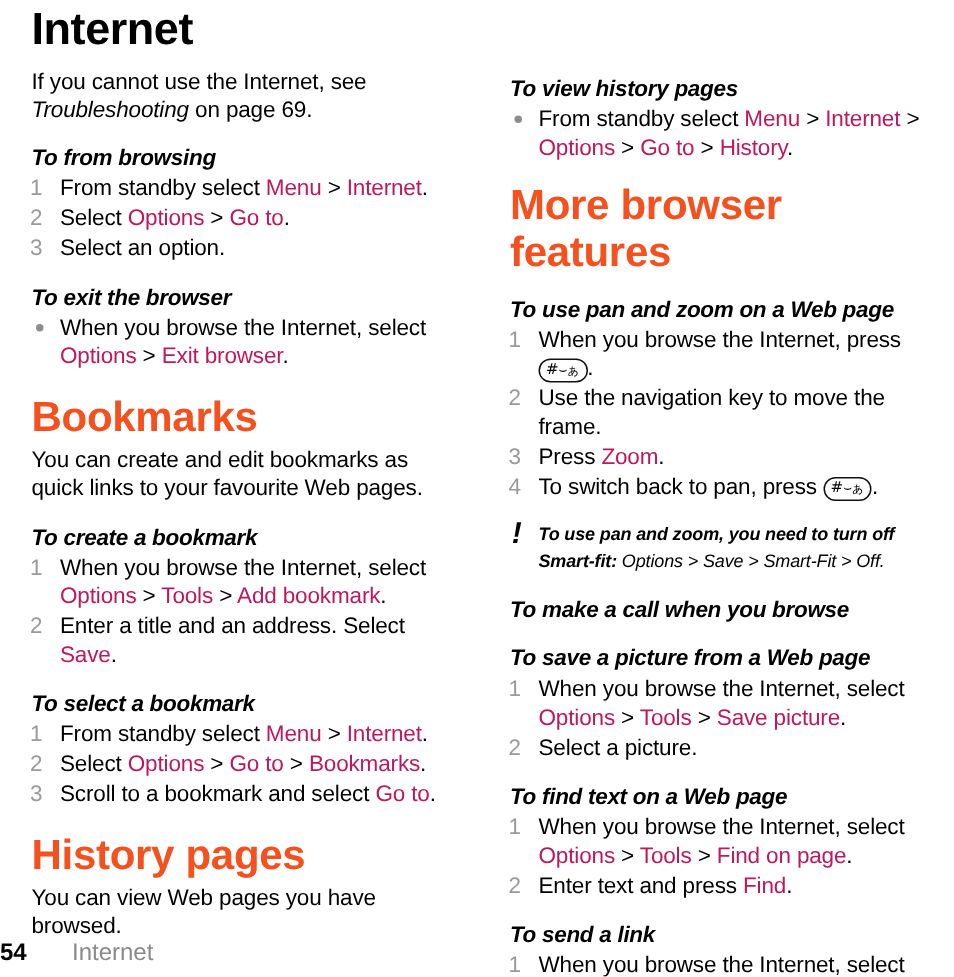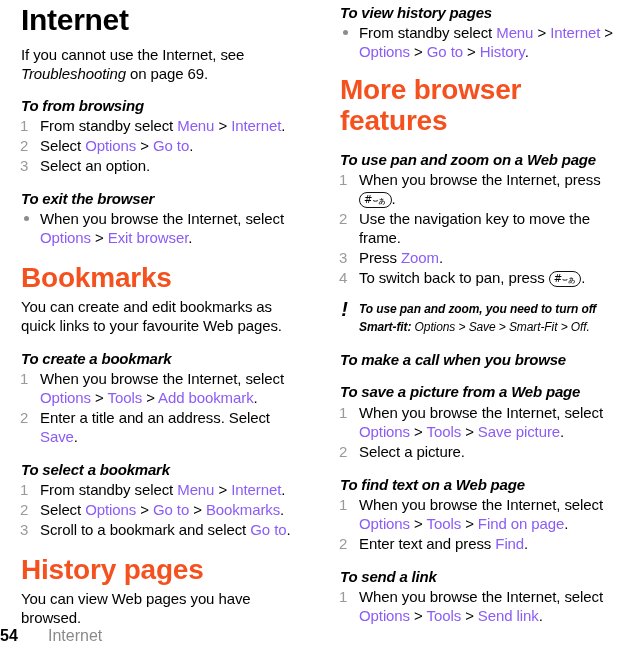--- a/index.html
+++ b/index.html
@@ -25,21 +25,21 @@
     height: 651px;
   }
 
   .col {
     width: 318px;
     padding-left: 21px;
     padding-right: 12px;
     position: relative;
   }
   .col-left  { padding-top: 4px; }
-  .col-right { padding-top: 4px; padding-left: 22px; padding-right: 8px; }
+  .col-right { padding-top: 4px; padding-left: 22px; padding-right: 8px; margin-top: 47px; }
 
   
   h1.doc-title {
     font-size: 30px;
     font-weight: bold;
     line-height: 1.05;
     margin: 0 0 9px 0;
     letter-spacing: -0.3px;
     color: #000;
   }
@@ -100,21 +100,21 @@
   ul.bullets > li > .dot {
     position: absolute;
     left: 3px;
     top: 7px;
     width: 5px;
     height: 5px;
     border-radius: 50%;
     background: #8c8c8c;
   }
 
-  .ui { color: #8b5cf6; }
+  .ui { color: #be185d; }
   .gt { color: #000; }
   em.it { font-style: italic; }
 
   
   .note {
     position: relative;
     padding-left: 19px;
     margin: 13px 0 0 0;
   }
   .note .bang {

